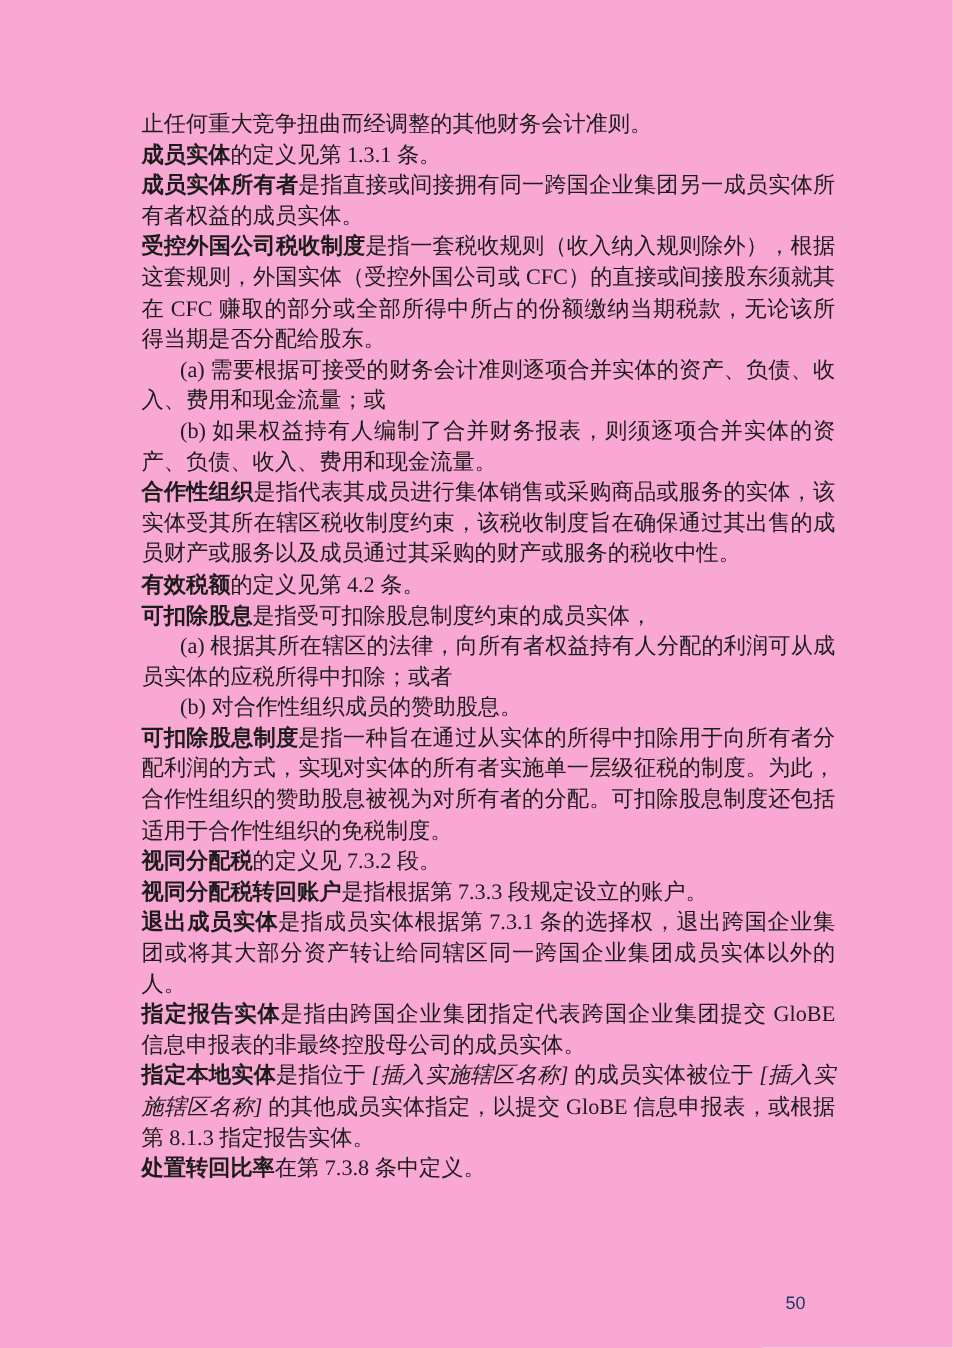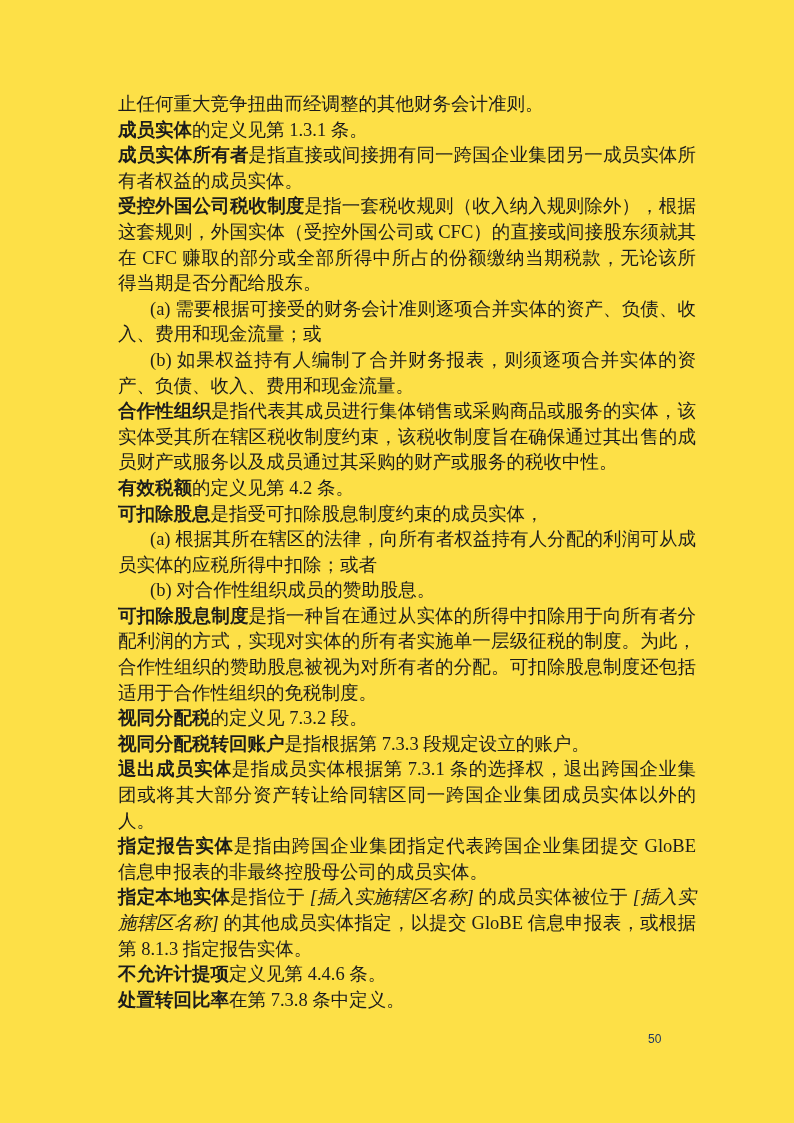--- a/index.html
+++ b/index.html
@@ -12,21 +12,21 @@
     width: 794px;
     height: 1123px;
     position: relative;
     overflow: hidden;
     font-family: "Liberation Serif", serif;
   }
   .page {
     position: absolute;
     left: 0; top: 0;
     width: 794px; height: 1123px;
-    background: #fde047;
+    background: #f9a8d4;
   }
   .content {
     position: absolute;
     left: 118px;
     top: 92px;
     width: 578px;
     color: #1c1c1c;
     font-size: 18.5px;
     line-height: 25.6px;
     text-align: justify;
@@ -36,25 +36,25 @@
     padding: 0;
   }
   .content p.list-item {
     text-indent: 32px;
   }
   .run-bold   { font-weight: bold; margin-top: 28px; }
   .run-italic { font-style: italic; }
   .page-number {
     position: absolute;
     left: 648px;
-    top: 1032px;
+    top: 1078px;
     width: 30px;
-    text-align: left;
+    text-align: center;
     font-family: "Liberation Sans", sans-serif;
-    font-size: 12px;
+    font-size: 15px;
     color: #1f3864;
   }
 </style>
 </head>
 <body>
 
 <div class="page">
   <div class="content">
       <p><span>止任何重大竞争扭曲而经调整的其他财务会计准则。</span></p>
       <p><span class="run-bold">成员实体</span><span>的定义见第 1.3.1 条。</span></p>
@@ -66,17 +66,16 @@
       <p><span class="run-bold">有效税额</span><span>的定义见第 4.2 条。</span></p>
       <p><span class="run-bold">可扣除股息</span><span>是指受可扣除股息制度约束的成员实体，</span></p>
       <p class="list-item"><span>(a) 根据其所在辖区的法律，向所有者权益持有人分配的利润可从成员实体的应税所得中扣除；或者</span></p>
       <p class="list-item"><span>(b) 对合作性组织成员的赞助股息。</span></p>
       <p><span class="run-bold">可扣除股息制度</span><span>是指一种旨在通过从实体的所得中扣除用于向所有者分配利润的方式，实现对实体的所有者实施单一层级征税的制度。为此，合作性组织的赞助股息被视为对所有者的分配。可扣除股息制度还包括适用于合作性组织的免税制度。</span></p>
       <p><span class="run-bold">视同分配税</span><span>的定义见 7.3.2 段。</span></p>
       <p><span class="run-bold">视同分配税转回账户</span><span>是指根据第 7.3.3 段规定设立的账户。</span></p>
       <p><span class="run-bold">退出成员实体</span><span>是指成员实体根据第 7.3.1 条的选择权，退出跨国企业集团或将其大部分资产转让给同辖区同一跨国企业集团成员实体以外的人。</span></p>
       <p><span class="run-bold">指定报告实体</span><span>是指由跨国企业集团指定代表跨国企业集团提交 GloBE 信息申报表的非最终控股母公司的成员实体。</span></p>
       <p><span class="run-bold">指定本地实体</span><span>是指位于 </span><span class="run-italic">[插入实施辖区名称]</span><span> 的成员实体被位于 </span><span class="run-italic">[插入实施辖区名称]</span><span> 的其他成员实体指定，以提交 GloBE 信息申报表，或根据第 8.1.3 指定报告实体。</span></p>
-      <p><span class="run-bold">不允许计提项</span><span>定义见第 4.4.6 条。</span></p>
       <p><span class="run-bold">处置转回比率</span><span>在第 7.3.8 条中定义。</span></p>
     </div>
   <div class="page-number">50</div>
 </div>
 
 </body></html>

